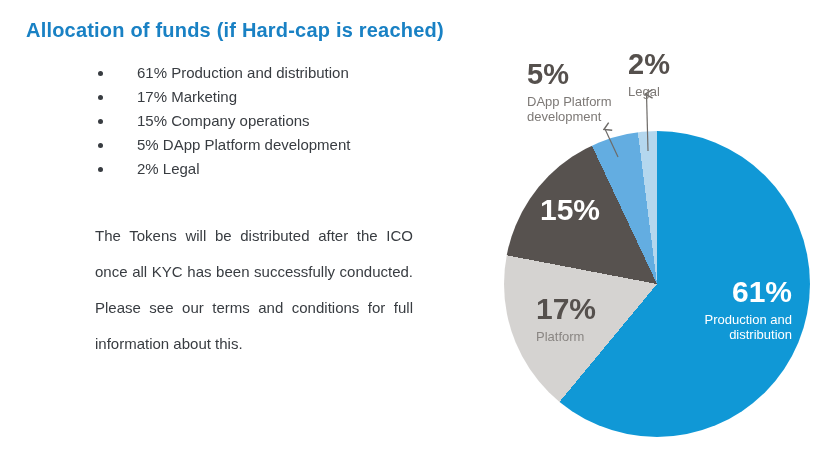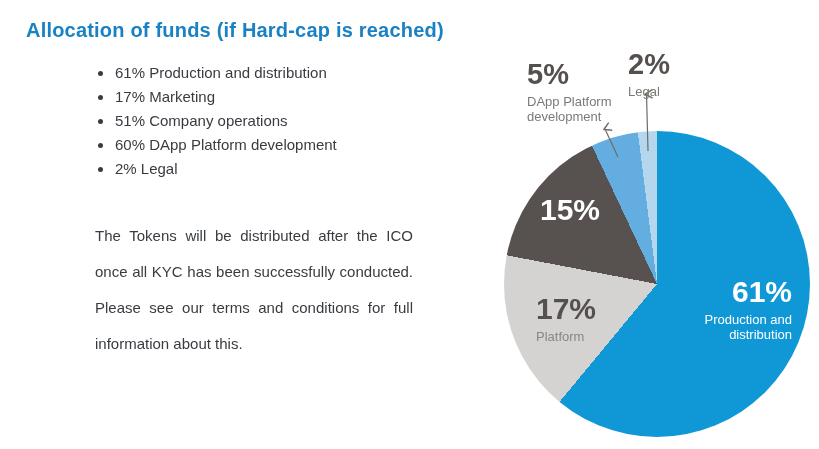--- a/index.html
+++ b/index.html
@@ -16,21 +16,21 @@
     margin:0;padding:0;list-style:none;
   }
   .bullet-list li{
     display:flex;align-items:flex-start;
     font-size:15px;line-height:24px;color:#383c41;
   }
   .bullet-dot{
     width:5px;height:5px;border-radius:50%;background:#383c41;
     margin:10px 0 0 3px;flex:none;
   }
-  .bullet-text{margin-left:12px;}
+  .bullet-text{margin-left:34px;}
 
   .para{
     position:absolute;left:95px;top:203px;width:318px;
     font-size:15px;line-height:36px;color:#383c41;text-align:justify;
   }
 
   
   .chart{position:absolute;left:480px;top:30px;width:339px;height:419px;}
   .pie{
     position:absolute;left:24px;top:101px;width:306px;height:306px;
@@ -73,25 +73,25 @@
     <li>
       <span class="bullet-dot"></span>
       <span class="bullet-text">61% Production and distribution</span>
     </li>
     <li>
       <span class="bullet-dot"></span>
       <span class="bullet-text">17% Marketing</span>
     </li>
     <li>
       <span class="bullet-dot"></span>
-      <span class="bullet-text">51% Company operations</span>
+      <span class="bullet-text">15% Company operations</span>
     </li>
     <li>
       <span class="bullet-dot"></span>
-      <span class="bullet-text">60% DApp Platform development</span>
+      <span class="bullet-text">5% DApp Platform development</span>
     </li>
     <li>
       <span class="bullet-dot"></span>
       <span class="bullet-text">2% Legal</span>
     </li>
   </ul>
 
   <p class="para">The Tokens will be distributed after the ICO once all KYC has been successfully conducted. Please see our terms and conditions for full information about this.</p>
 
   <div class="chart">

